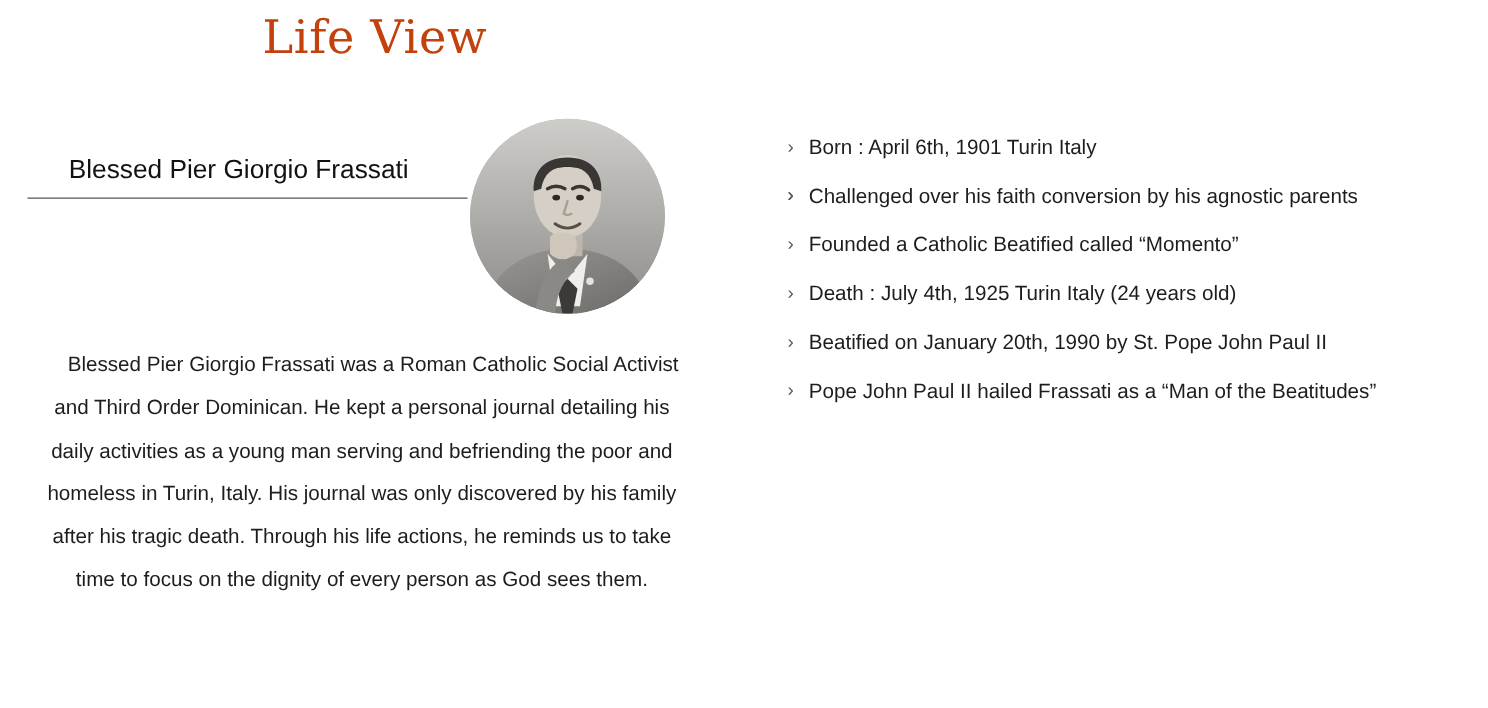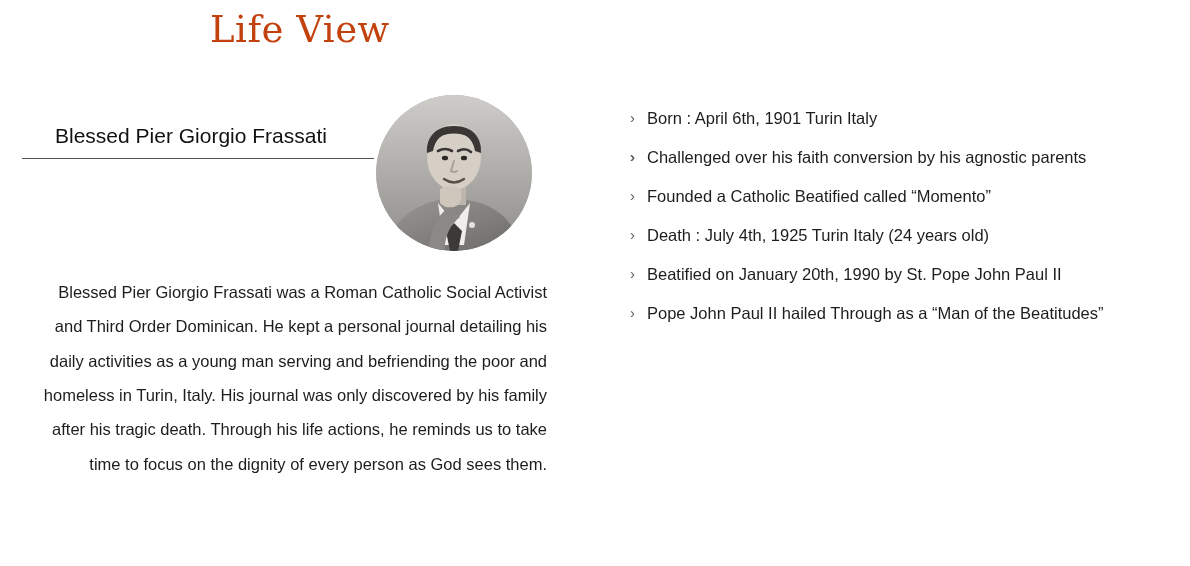--- a/index.html
+++ b/index.html
@@ -72,21 +72,21 @@
     padding: 0;
     position: absolute;
     left: 32px;
     top: 180px;
     width: 515px;
     font-family: "Liberation Sans", sans-serif;
     font-size: 16.5px;
     line-height: 2.08;
     color: #1d1d1d;
     text-indent: 18px;
-    text-align: right;
+    text-align: center;
   }
 
   
   .facts {
     position: absolute;
     left: 630px;
     top: 110px;
     width: 545px;
     list-style: none;
     margin: 0;
@@ -175,14 +175,14 @@
 </div>
 
 <ul class="facts">
   <li><span class="chev">›</span><span>Born : April 6th, 1901 Turin Italy</span></li>
   <li><span class="chev">›</span></li>
   <li><span class="chev">›</span></li>
   <li><span class="chev">›</span><span>Challenged over his faith conversion by his agnostic parents</span></li>
   <li><span class="chev">›</span><span>Founded a Catholic Beatified called “Momento”</span></li>
   <li><span class="chev">›</span><span>Death : July 4th, 1925 Turin Italy (24 years old)</span></li>
   <li><span class="chev">›</span><span>Beatified on January 20th, 1990 by St. Pope John Paul II</span></li>
-  <li><span class="chev">›</span><span>Pope John Paul II hailed Through as a “Man of the Beatitudes”</span></li>
+  <li><span class="chev">›</span><span>Pope John Paul II hailed Frassati as a “Man of the Beatitudes”</span></li>
 </ul>
 
 </body></html>

